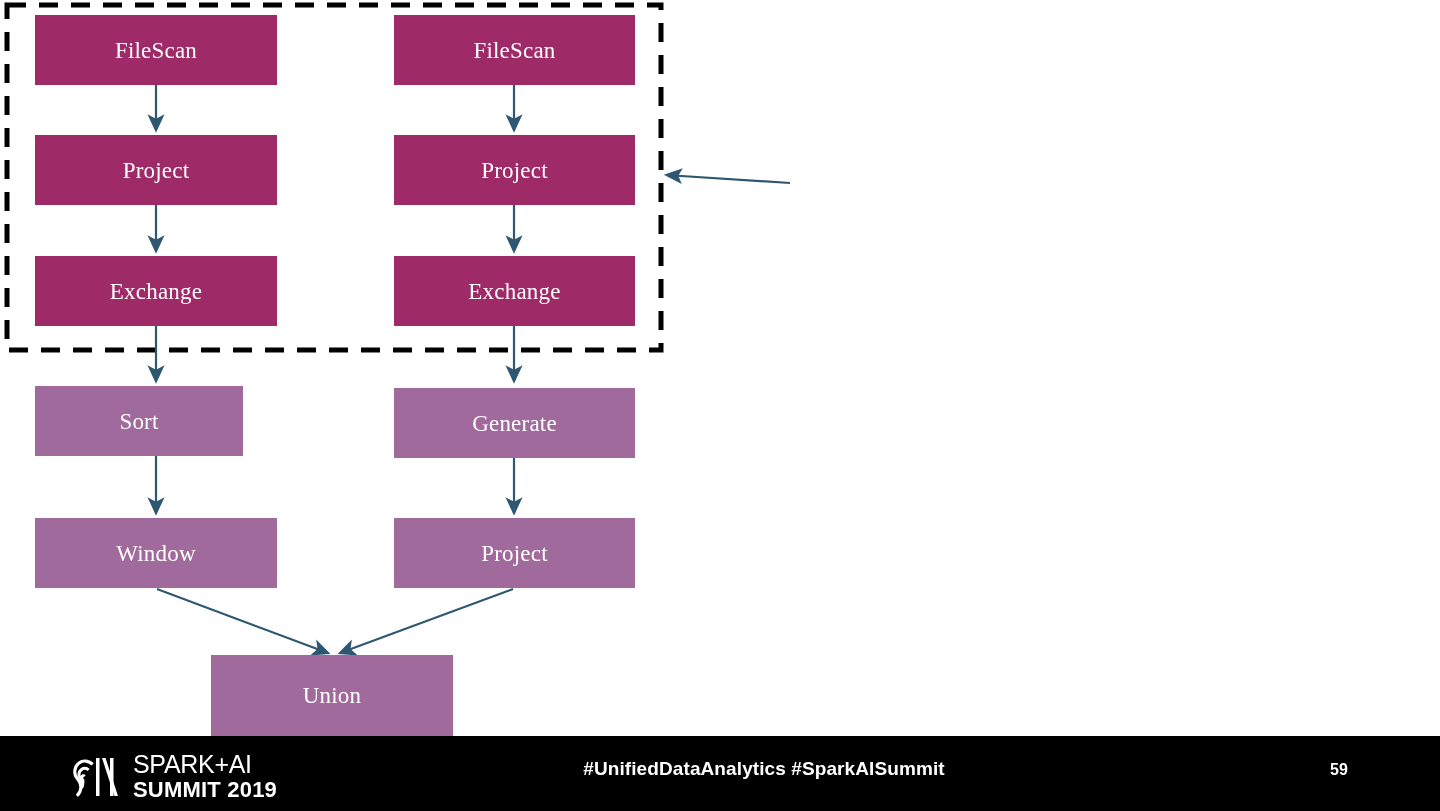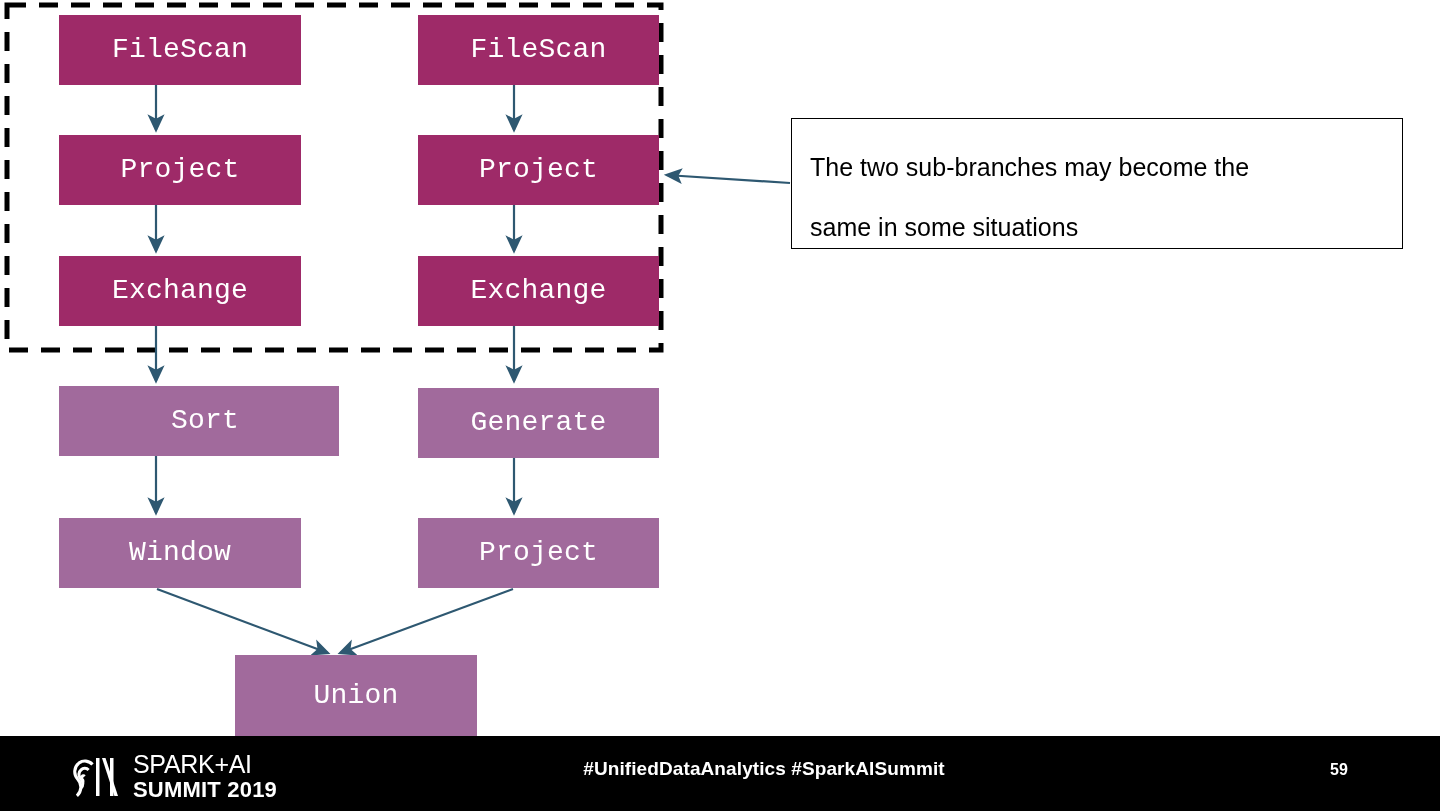--- a/index.html
+++ b/index.html
@@ -28,27 +28,26 @@
     pointer-events: none;
   }
 
   
   .node {
     position: absolute;
     display: flex;
     align-items: center;
     justify-content: center;
     color: #ffffff;
-    font-size: 28px;
+    font-size: 23px;
     font-weight: 400;
     letter-spacing: 0.2px;
     line-height: 1;
     white-space: nowrap;
-    font-family: Liberation Mono, monospace;
-    margin-left: 24px;
+    font-family: Liberation Serif, serif;
   }
   .node.dark  { background: #9e2a68; }
   .node.light { background: #a16a9c; }
 
   
   #callout {
     position: absolute;
     left: 791px;
     top: 118px;
     width: 612px;
@@ -163,21 +162,21 @@
 
   <div class="node dark" style="left:35px;  top:15px;  width:242px; height:70px;">
       <span>FileScan</span>
     </div>
   <div class="node dark" style="left:35px;  top:135px; width:242px; height:70px;">
       <span>Project</span>
     </div>
   <div class="node dark" style="left:35px;  top:256px; width:242px; height:70px;">
       <span>Exchange</span>
     </div>
-  <div class="node light" style="left:35px;  top:386px; width:268px; height:70px;padding-left:12px;">
+  <div class="node light" style="left:35px;  top:386px; width:208px; height:70px;">
       <span>Sort</span>
     </div>
   <div class="node light" style="left:35px;  top:518px; width:242px; height:70px;">
       <span>Window</span>
     </div>
 
   <div class="node dark" style="left:394px; top:15px;  width:241px; height:70px;">
       <span>FileScan</span>
     </div>
   <div class="node dark" style="left:394px; top:135px; width:241px; height:70px;">
@@ -190,24 +189,20 @@
       <span>Generate</span>
     </div>
   <div class="node light" style="left:394px; top:518px; width:241px; height:70px;">
       <span>Project</span>
     </div>
 
   <div class="node light" style="left:211px; top:655px; width:242px; height:81px;justify-content:center;">
       <span>Union</span>
     </div>
 
-  <div id="callout">
-    <div class="line">The two sub-branches may become the</div>
-    <div class="line">same in some situations</div>
-  </div>
 
   <div id="footer"></div>
 
   <div id="logo">
     <svg id="logo-mark" width="58" height="46" viewBox="0 0 58 46">
       <g fill="none" stroke="#ffffff" stroke-width="3.1">
         <path d="M26.5,10.5 a10,10 0 0 0 -13.6,-1.4 a11,11 0 0 0 -1.2,16.1 a11.5,11.5 0 0 1 -0.8,16.6"></path>
         <path d="M22.6,16.0 a5.4,5.4 0 0 0 -7.6,-0.2 a6,6 0 0 0 -0.4,8.7 a6.6,6.6 0 0 1 0.2,9.7"></path>
         <path d="M18.6,22.4 a1.7,1.7 0 0 0 -2.5,0.1 a2,2 0 0 0 0.1,2.9 a2.3,2.3 0 0 1 0.1,3.3"></path>
       </g>

